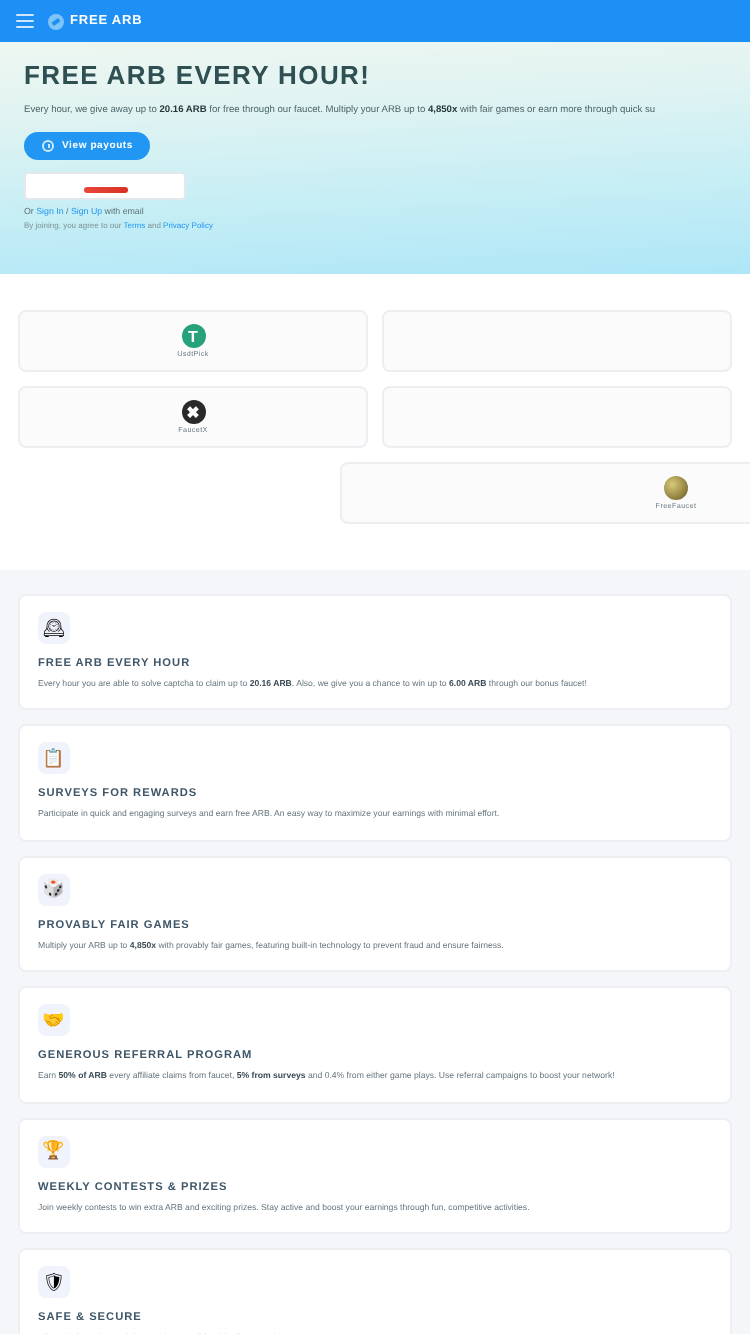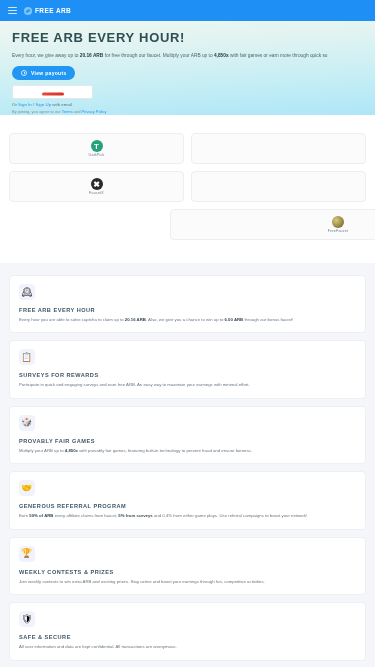--- a/index.html
+++ b/index.html
@@ -28,21 +28,21 @@
     content:""; position:absolute; left:2px; top:3px;
     width:4px; height:2px; background:#1e90f5; transform:rotate(-35deg);
   }
   .brand-text{
     font-size:6.5px; font-weight:bold; color:#ffffff;
     letter-spacing:.4px;
   }
 
   
   .hero{
-    height:94px;
+    height:116px;
     background:linear-gradient(177deg,#eef7f1 0%,#dff3f2 30%,#c6eef5 65%,#aee6f7 100%);
     padding:10px 12px 0 12px;
     position:relative;
   }
   .hero h1{
     font-size:13px; font-weight:bold; color:#2f4f52;
     letter-spacing:.7px; line-height:1.1;
   }
   .hero p{
     margin-top:7px;

